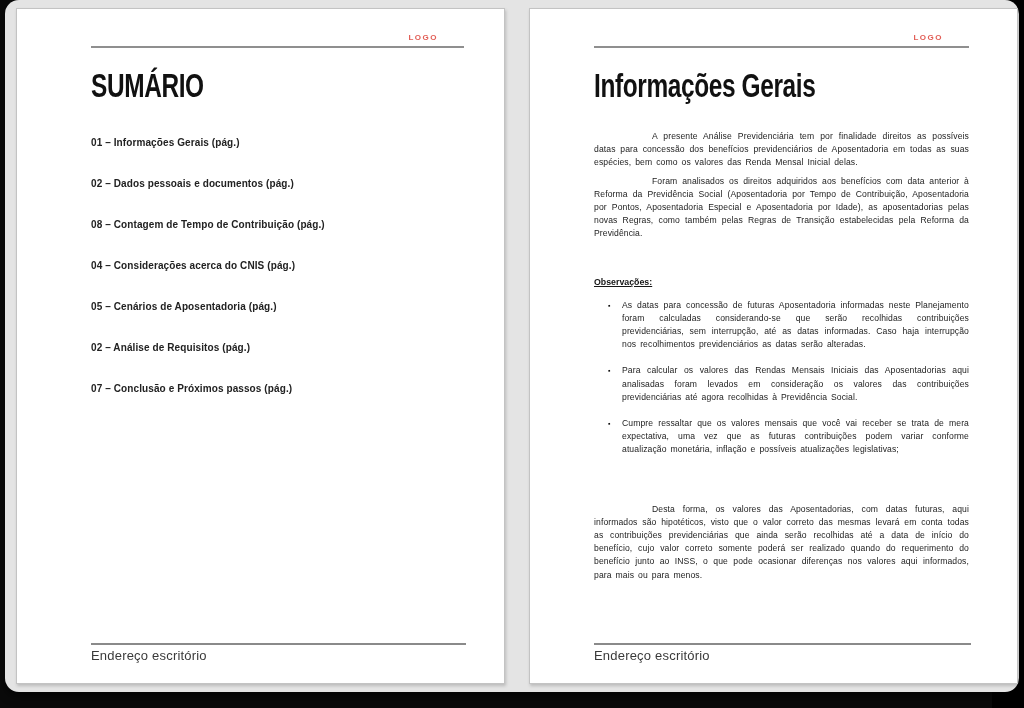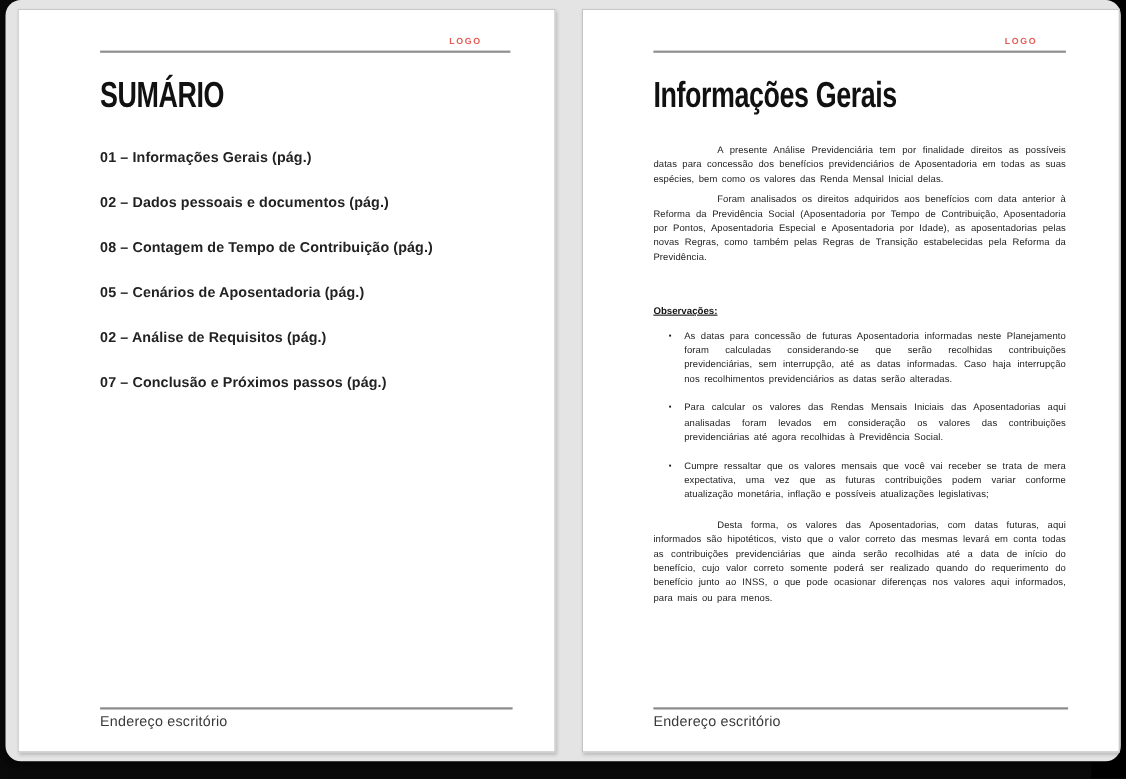--- a/index.html
+++ b/index.html
@@ -30,38 +30,38 @@
 
   
   .doc-title { margin-top:16px; height:44px; overflow:visible;
                font-size:33px; font-weight:bold; color:#111;
                letter-spacing:-0.5px; white-space:nowrap;
                transform:scaleX(0.74); transform-origin:left center;
                line-height:44px; }
 
   
   .toc { margin-top:30px; }
-  .toc-item { font-size:13px; font-weight:bold; color:#222;
+  .toc-item { font-size:10px; font-weight:bold; color:#222;
               letter-spacing:0.1px; margin-bottom:31px; line-height:10px;margin-top:12px; }
 
   
   .body-copy { margin-top:22px; color:#1c1c1c; }
   .para { font-size:8.6px; line-height:13.2px; text-align:justify;
           text-indent:58px; word-spacing:1.5px; letter-spacing:0.1px;
           margin-bottom:5px; }
   .obs-head { margin-top:36px; margin-bottom:12px;
               font-size:8.8px; font-weight:bold; text-decoration:underline;
               color:#161616; }
   .bullet-row { display:flex; margin:0 0 13px 14px; }
   .bullet-marker { flex:0 0 14px; font-size:7px; line-height:13.2px;
                    color:#111; }
   .bullet-text { flex:1; font-size:8.6px; line-height:13.2px;
                  text-align:justify; word-spacing:1.5px;
                  letter-spacing:0.1px; }
-  .closing { margin-top:14px; }
+  .closing { margin-top:46px; }
 
   
   .ftr { position:absolute; left:74px; right:38px; bottom:20px; }
   .page-right .ftr { left:64px; right:46px; }
   .ftr-rule { border-top:2px solid #8a8a8a; }
   .ftr-text { margin-top:3px; font-size:13px; color:#3a3a3a;
               letter-spacing:0.2px; }
 </style>
 </head>
 <body>
@@ -75,20 +75,21 @@
           <span class="logo">LOGO</span>
           <div class="hdr-rule"></div>
         </div>
 
         <div class="doc-title">SUMÁRIO</div>
 
         <div class="toc">
           <div class="toc-item">01 – Informações Gerais (pág.)</div>
           <div class="toc-item">02 – Dados pessoais e documentos (pág.)</div>
           <div class="toc-item">08 – Contagem de Tempo de Contribuição (pág.)</div>
+          <div class="toc-item">04 – Considerações acerca do CNIS (pág.)</div>
           <div class="toc-item">05 – Cenários de Aposentadoria (pág.)</div>
           <div class="toc-item">02 – Análise de Requisitos (pág.)</div>
           <div class="toc-item">07 – Conclusão e Próximos passos (pág.)</div>
         </div>
 
         <div class="ftr">
           <div class="ftr-rule"></div>
           <div class="ftr-text">Endereço escritório</div>
         </div>
       </div>

